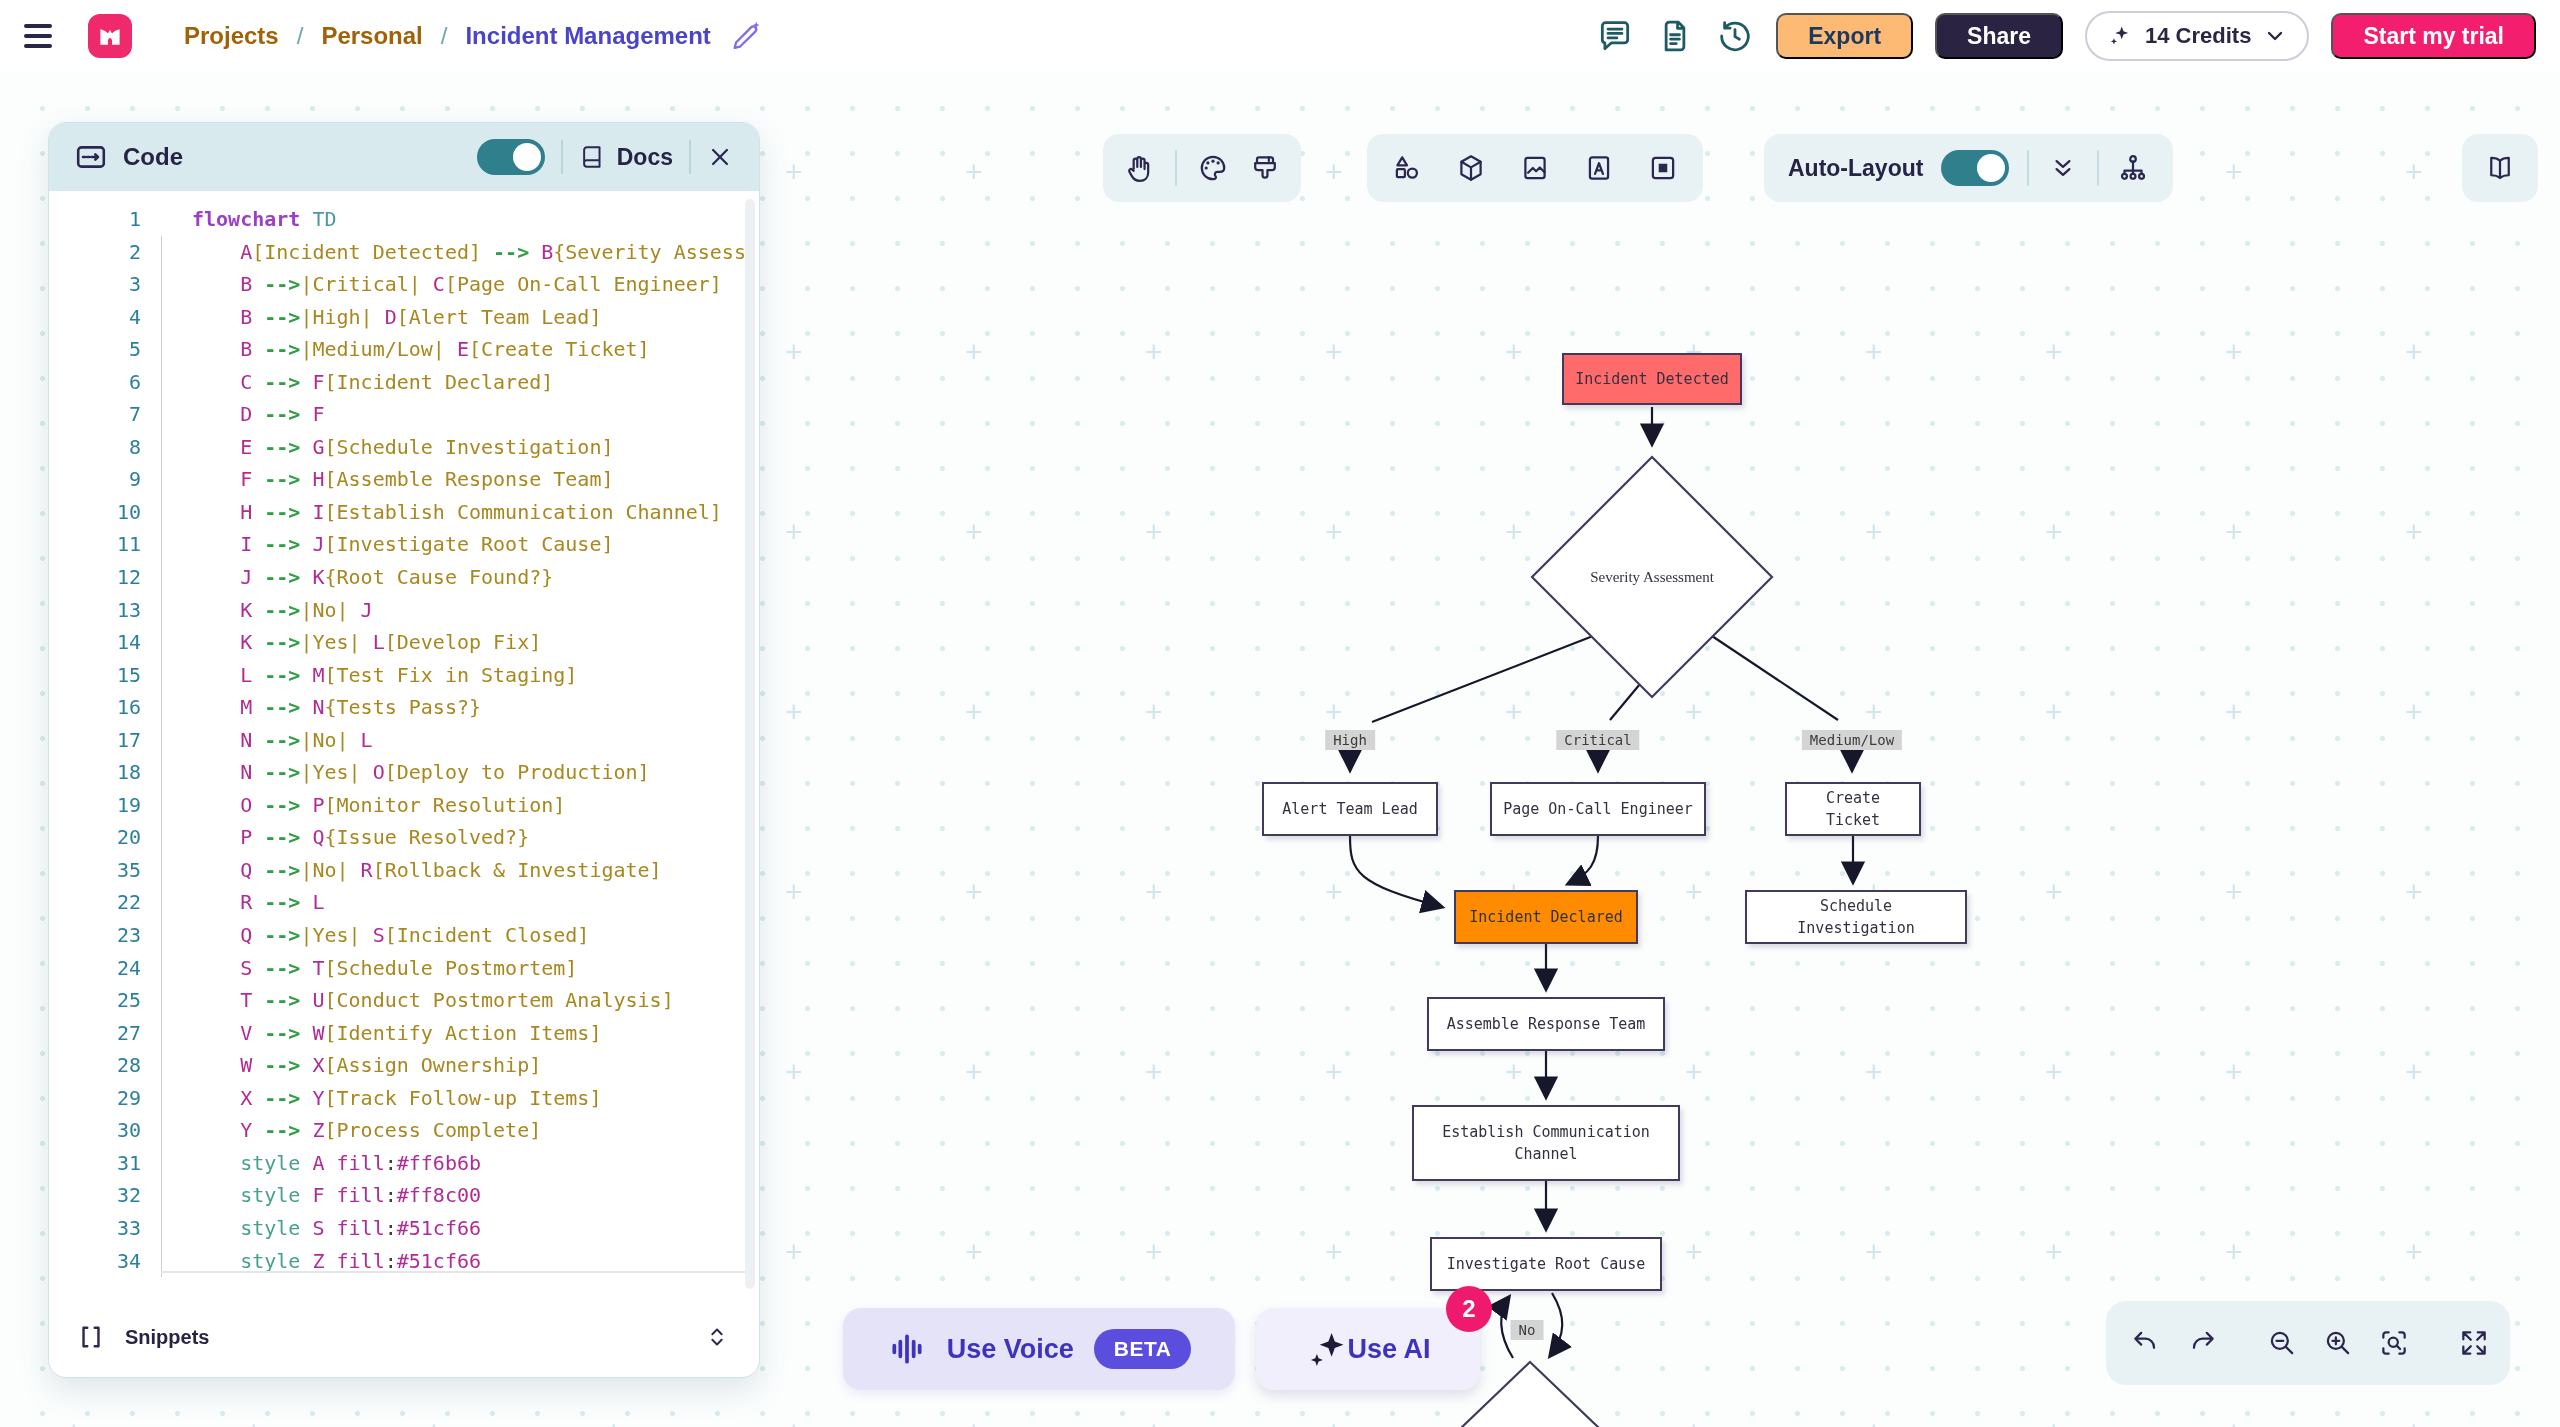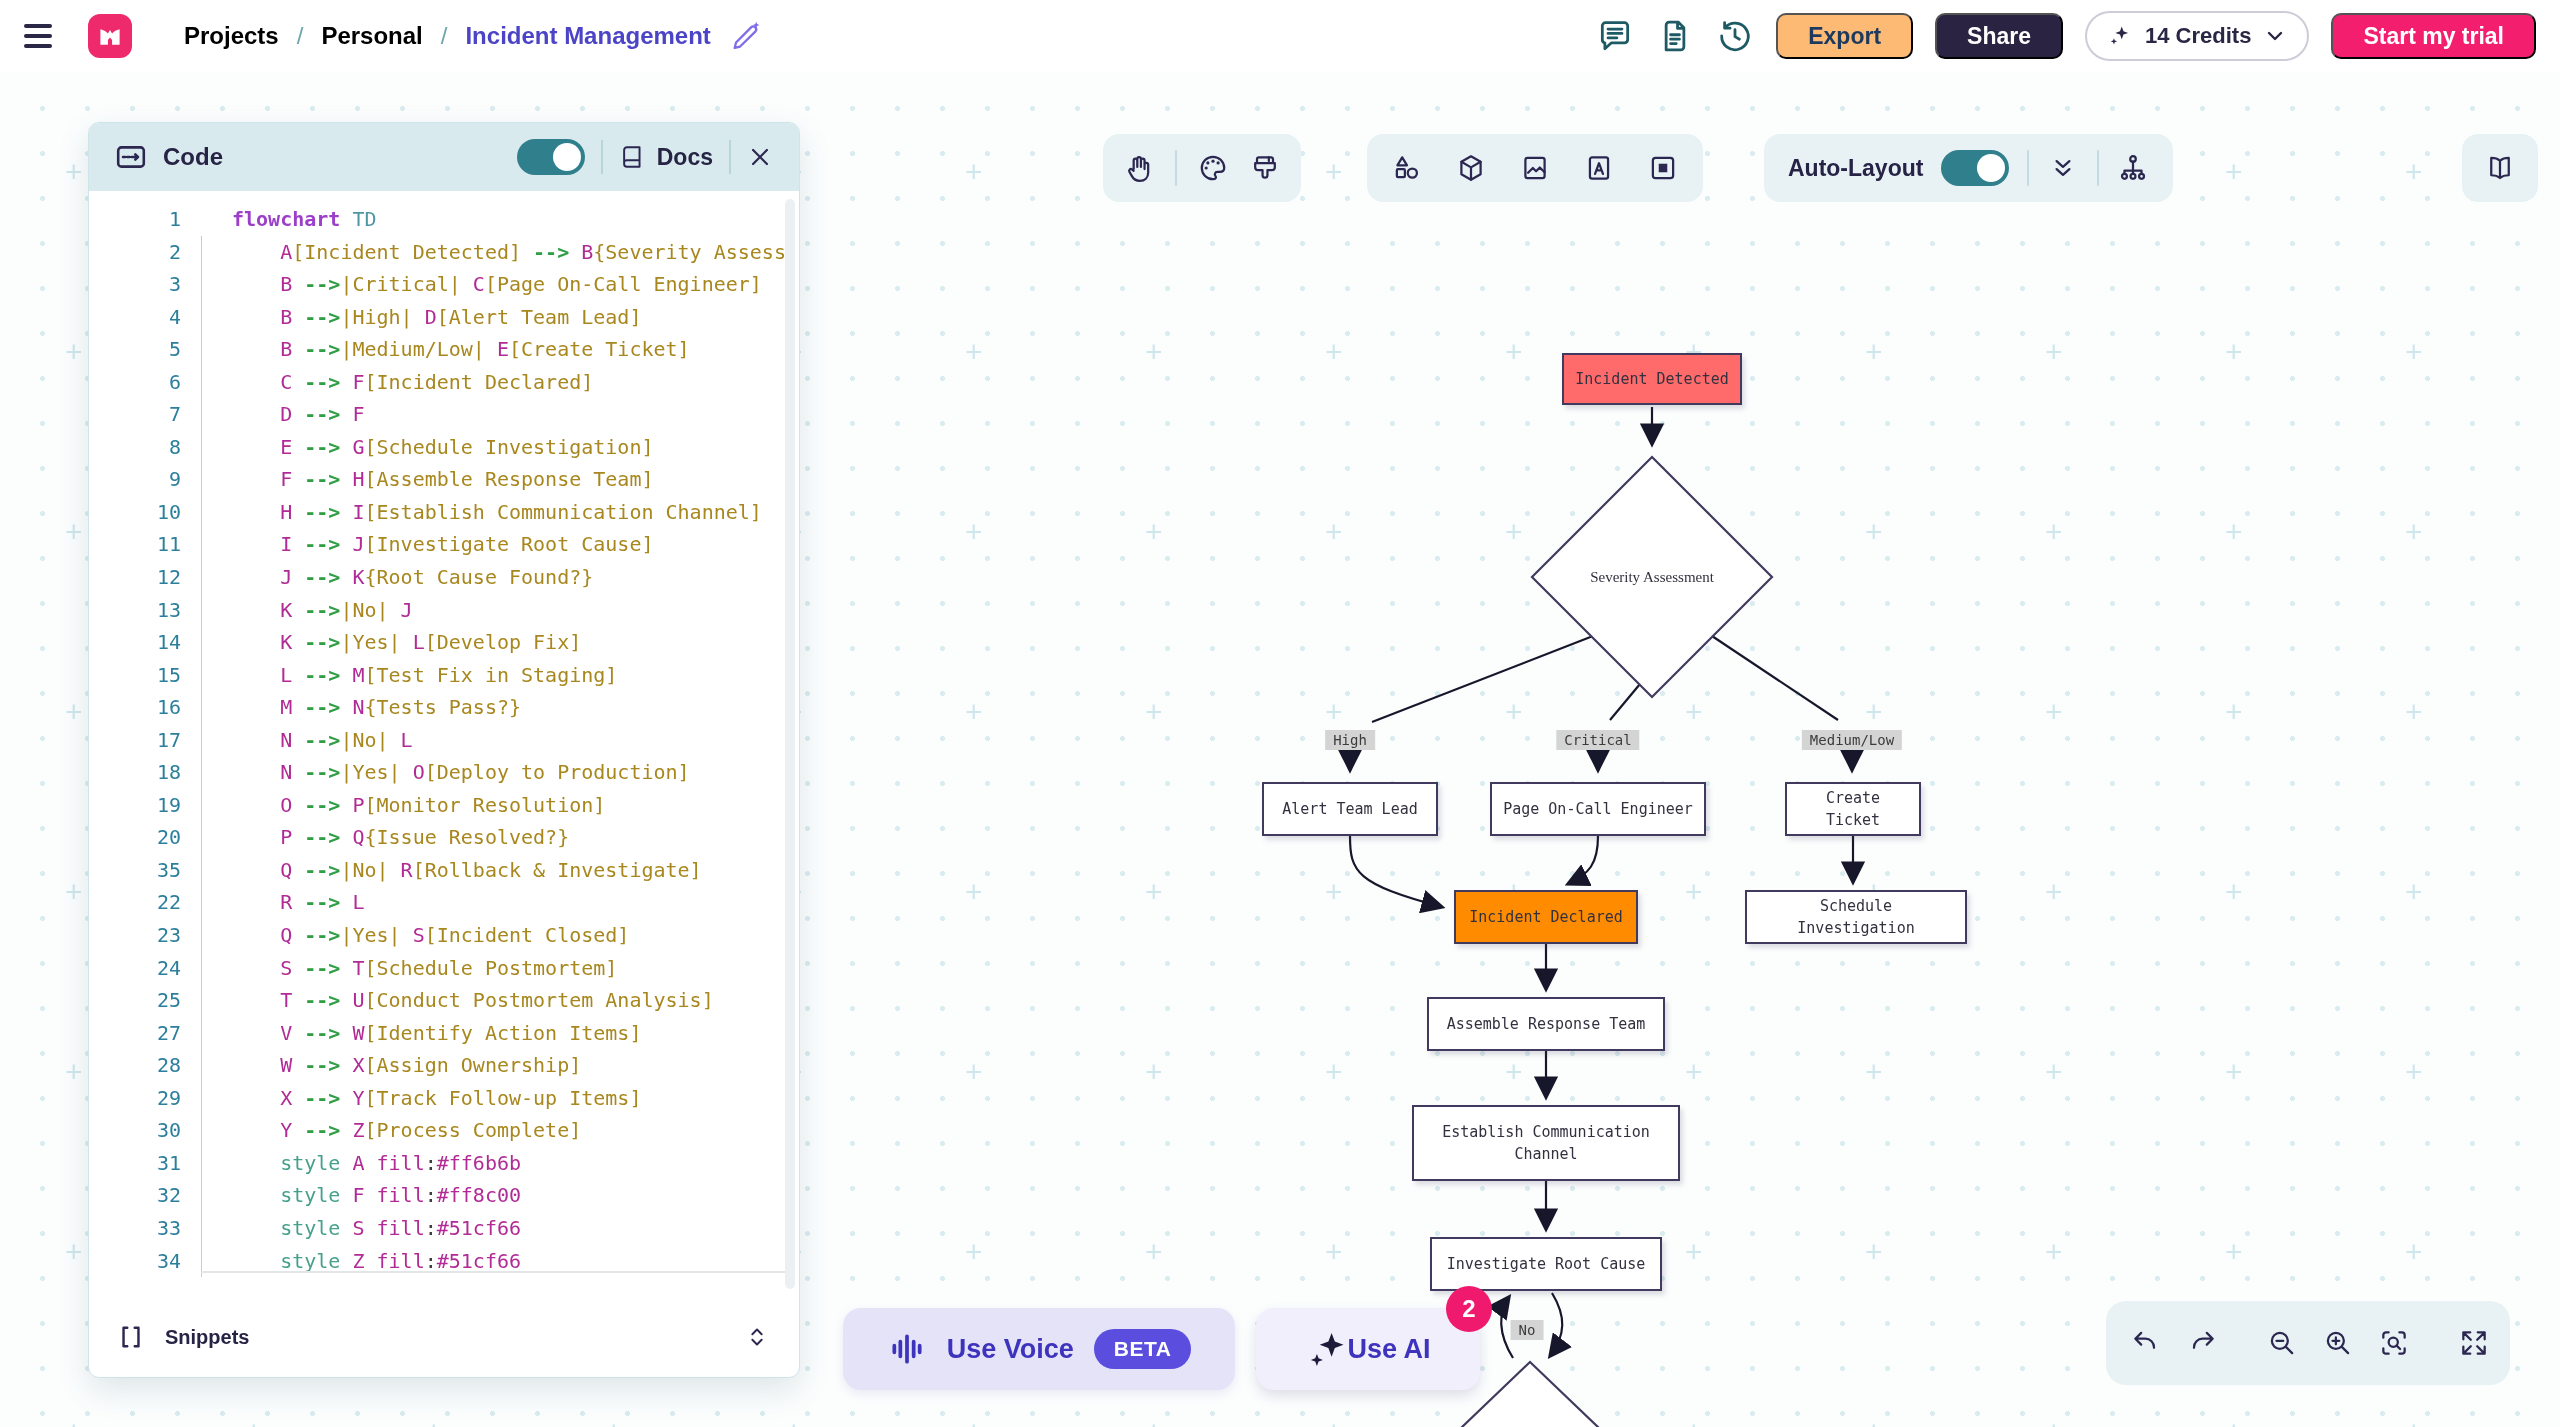--- a/index.html
+++ b/index.html
@@ -69,37 +69,37 @@
     border-radius:20px;display:flex;align-items:center;padding:0 24px;gap:24px;box-sizing:border-box;z-index:30;}
 
   
   .header{position:absolute;left:0;top:0;width:2560px;height:72px;background:#fff;z-index:50;
     display:flex;align-items:center;padding:0 24px;box-sizing:border-box;}
   .burger{width:40px;height:40px;display:flex;flex-direction:column;justify-content:center;gap:6px;cursor:pointer;}
   .burger i{display:block;height:4px;width:28px;background:#2a2746;border-radius:2px;}
   .logo{width:44px;height:44px;border-radius:12px;background:#ee2a6c;margin-left:24px;
     display:flex;align-items:center;justify-content:center;}
   .crumbs{display:flex;align-items:center;gap:18px;margin-left:52px;font-size:24px;font-weight:600;}
-  .crumb{color:#000000;cursor:pointer;}
+  .crumb{color:#a16207;cursor:pointer;}
   .crumb-sep{color:#6fa7b0;font-weight:400;}
   .crumb-active{color:#4b44c6;}
   .hright{margin-left:auto;display:flex;align-items:center;gap:22px;}
   .hic{width:38px;height:38px;stroke:#1d5a64;stroke-width:2.2;fill:none;stroke-linecap:round;stroke-linejoin:round;cursor:pointer;}
   .btn{height:46px;border-radius:10px;display:flex;align-items:center;justify-content:center;
     font-size:23px;font-weight:bold;padding:0 30px;cursor:pointer;white-space:nowrap;}
   .btn-export{background:#fdba74;color:#1d3a5e;}
   .btn-share{background:#2a2342;color:#fff;}
   .credits{height:46px;border:2px solid #cdccda;border-radius:25px;background:#fff;display:flex;
     align-items:center;gap:12px;padding:0 20px;font-size:22px;font-weight:bold;color:#2a2745;cursor:pointer;}
   .btn-trial{background:#f31f6e;color:#fff;}
 
   
   .panel{position:absolute;left:48px;top:122px;width:712px;height:1256px;background:#fff;
-    border:1.5px solid #cfe4ea;border-radius:11px;box-shadow:0 12px 32px rgba(40,80,100,.14);
-    z-index:40;display:flex;flex-direction:column;overflow:hidden;box-sizing:border-box;margin-left:40px;}
+    border:1.5px solid #cfe4ea;border-radius:18px;box-shadow:0 12px 32px rgba(40,80,100,.14);
+    z-index:40;display:flex;flex-direction:column;overflow:hidden;box-sizing:border-box;}
   .phead{height:68px;flex:0 0 68px;background:#d9eaee;display:flex;align-items:center;
     padding:0 26px;gap:16px;}
   .ptitle{font-size:24px;font-weight:bold;color:#262345;}
   .phead .toggle{margin-left:auto;}
   .pdiv{width:2px;height:34px;background:#b9d5dc;}
   .docs{display:flex;align-items:center;gap:10px;font-size:23px;font-weight:600;color:#262345;cursor:pointer;}
   .pbody{position:relative;height:1106px;flex:0 0 1106px;overflow:hidden;padding-top:12px;box-sizing:border-box;
     font-family:"DejaVu Sans Mono",monospace;font-size:20px;}
   .cl{display:flex;line-height:32.55px;height:32.55px;}
   .ln{flex:0 0 92px;text-align:right;color:#2b7f9c;}

